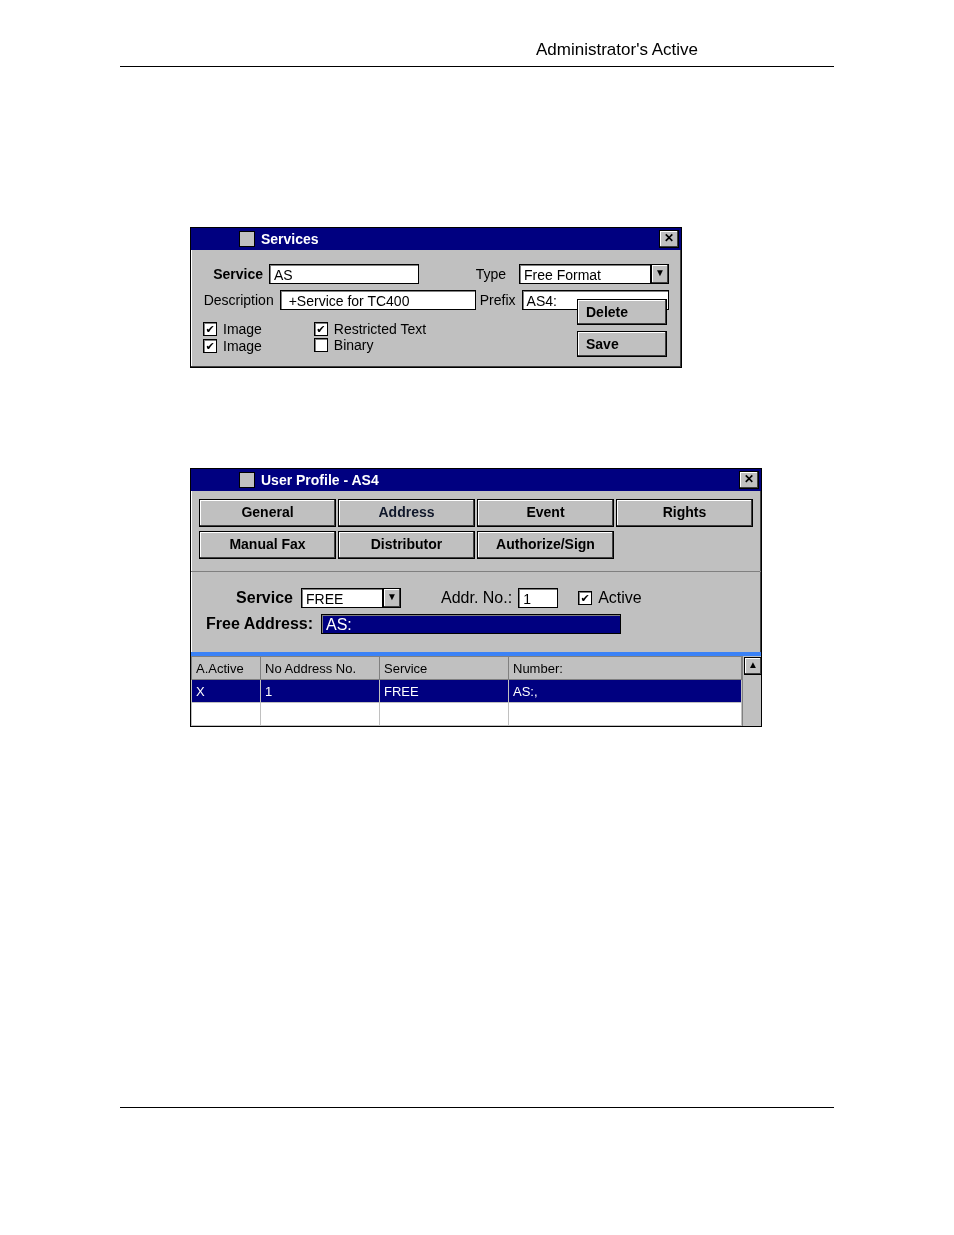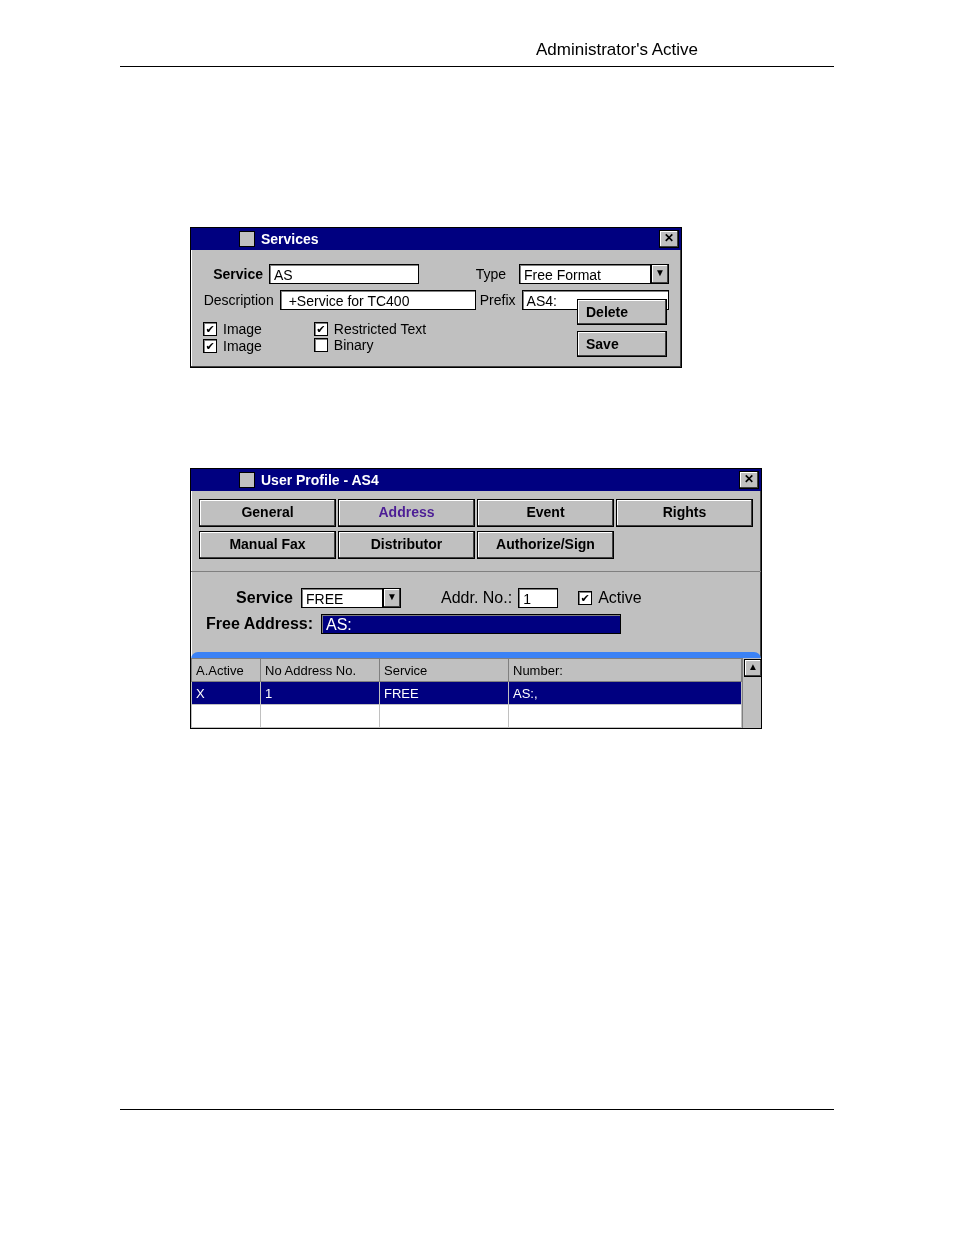--- a/index.html
+++ b/index.html
@@ -163,21 +163,21 @@
     background: #c0c0c0;
     border: 1px solid #000;
     box-shadow: inset -1px -1px 0 #404040, inset 1px 1px 0 #fff;
     height: 26px;
     font-weight: bold;
     text-align: center;
     line-height: 24px;
     cursor: pointer;
     font-size: 14px;
   }
-  .profile .tabbtn.disabled { color:#4c1d95; }
+  .profile .tabbtn.disabled { color:#0f172a; }
   .profile .tabbtn.empty { visibility:hidden; }
 
   .profile .form {
     padding: 10px 12px 12px 12px;
     position: relative;
   }
   .profile .form .lbl-svc { width: 90px; font-weight:bold; text-align:right; margin-right:8px; }
   .profile .form .svc-combo { width:100px; }
   .profile .form .lbl-addr { margin-left: 40px; margin-right:6px; }
   .profile .form .addr-input { width: 40px; }
@@ -186,22 +186,21 @@
   .profile .form .free-input {
     background:#000080; color:#fff; width:300px;
     border:1px solid #000; height:20px; line-height:20px; padding:0 4px;
     box-shadow: inset 1px 1px 0 #808080;
     box-sizing: border-box;
   }
   .profile .form .btncol2 { position:absolute; right:12px; top:30px; }
   .profile .form .btncol2 .btn { display:block; width:110px; margin-bottom:6px; }
 
   .profile .grid {
-    border-top:6px solid #3b82f6;
-    border-radius:7px;
+    border-top:4px solid #3b82f6;
   }
   .profile .grid table {
     width:100%; border-collapse: collapse; font-size:13px;
   }
   .profile .grid th {
     background:#c0c0c0; text-align:left; font-weight:normal;
     border:1px solid #808080; padding:2px 4px; height:18px;
   }
   .profile .grid td {
     border:1px solid #c0c0c0; padding:2px 4px; height:18px;

